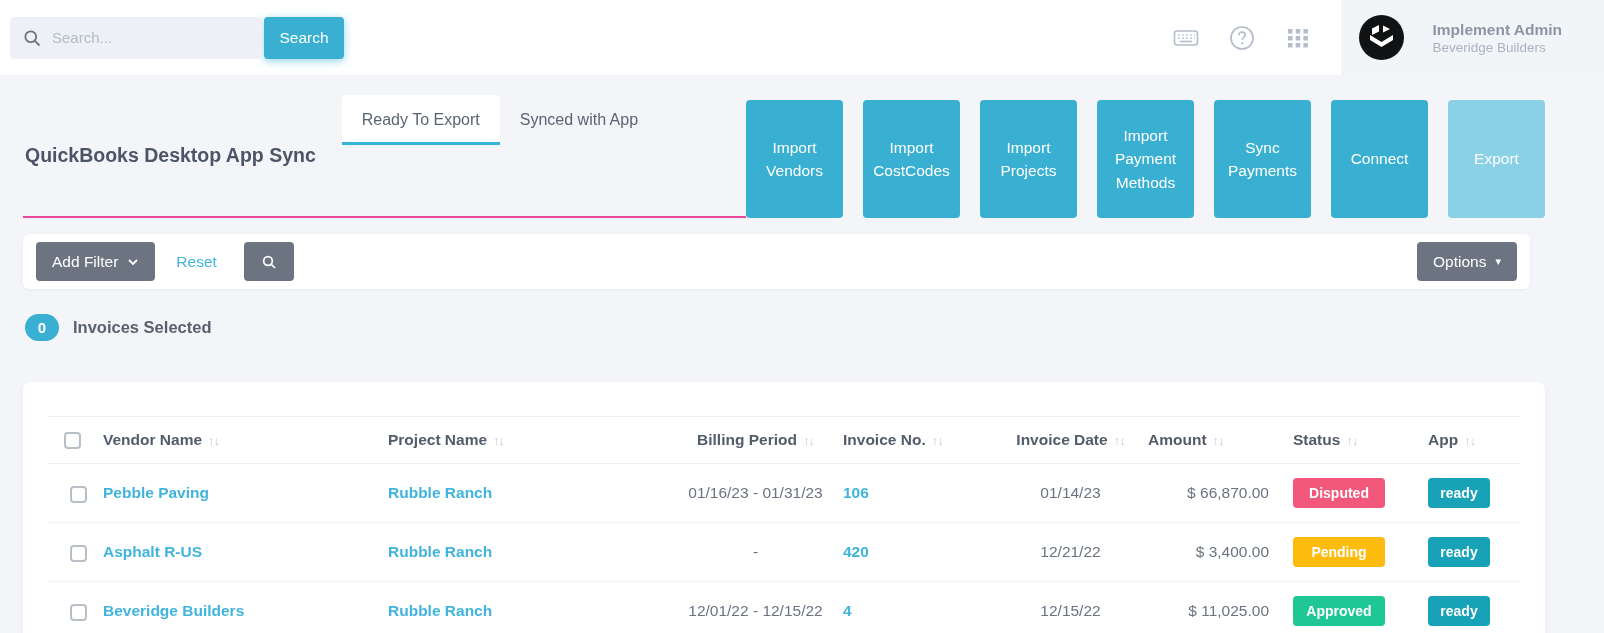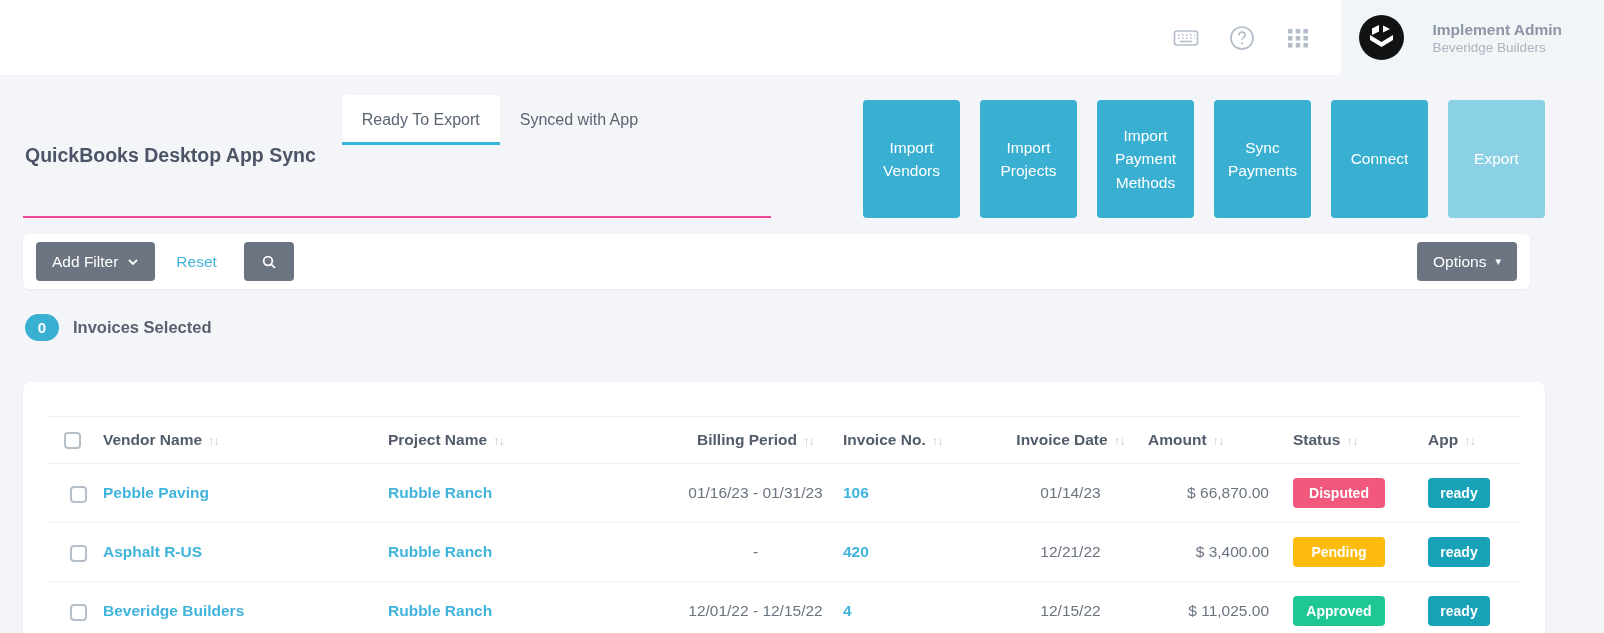--- a/index.html
+++ b/index.html
@@ -140,20 +140,30 @@
   .app-badge { width: 62px; }
   .st-disputed { background: var(--status-disputed, #f1587c); }
   .st-pending  { background: var(--status-pending, #fdbb0d); }
   .st-approved { background: var(--status-approved, #1fc795); }
   .st-ready    { background: var(--app-ready, #17a2b8); }
 </style>
 </head>
 <body>
 
 <header class="topbar">
+  <div class="search-group">
+    <div class="search-input-wrap">
+      <svg class="search-input-icon" viewBox="0 0 24 24" fill="none" stroke="currentColor" stroke-width="2.2">
+          <circle cx="10.5" cy="10.5" r="6.5"></circle>
+          <line x1="15.5" y1="15.5" x2="21" y2="21"></line>
+        </svg>
+      <input class="search-input" value="" placeholder="Search..." style="">
+    </div>
+    <button class="search-btn">Search</button>
+  </div>
   <div class="topbar-right">
     <svg class="topbar-icon" viewBox="0 0 26 26" fill="none" stroke="currentColor" stroke-width="1.6">
       <rect x="1.5" y="6" width="23" height="14" rx="2.5"></rect>
       <line x1="5" y1="10" x2="6.6" y2="10"></line>
         <line x1="9" y1="10" x2="10.6" y2="10"></line>
         <line x1="13" y1="10" x2="14.6" y2="10"></line>
         <line x1="17" y1="10" x2="18.6" y2="10"></line>
         <line x1="21" y1="10" x2="21.8" y2="10"></line>
       <line x1="5" y1="13" x2="6.6" y2="13"></line>
         <line x1="9" y1="13" x2="10.6" y2="13"></line>
@@ -196,20 +206,21 @@
 <main class="main">
 
   <section class="page-header">
     <div class="title-tabs">
       <h1 class="page-title">QuickBooks Desktop App Sync</h1>
       <div class="tab active">Ready To Export</div>
       <div class="tab">Synced with App</div>
     </div>
     <div class="actions">
       <button class="action-btn">Import Vendors</button>
+      <button class="action-btn">Import CostCodes</button>
       <button class="action-btn">Import Projects</button>
       <button class="action-btn">Import Payment Methods</button>
       <button class="action-btn">Sync Payments</button>
       <button class="action-btn">Connect</button>
       <button class="action-btn disabled">Export</button>
     </div>
   </section>
 
   <section class="filter-bar">
     <button class="btn-dark">

